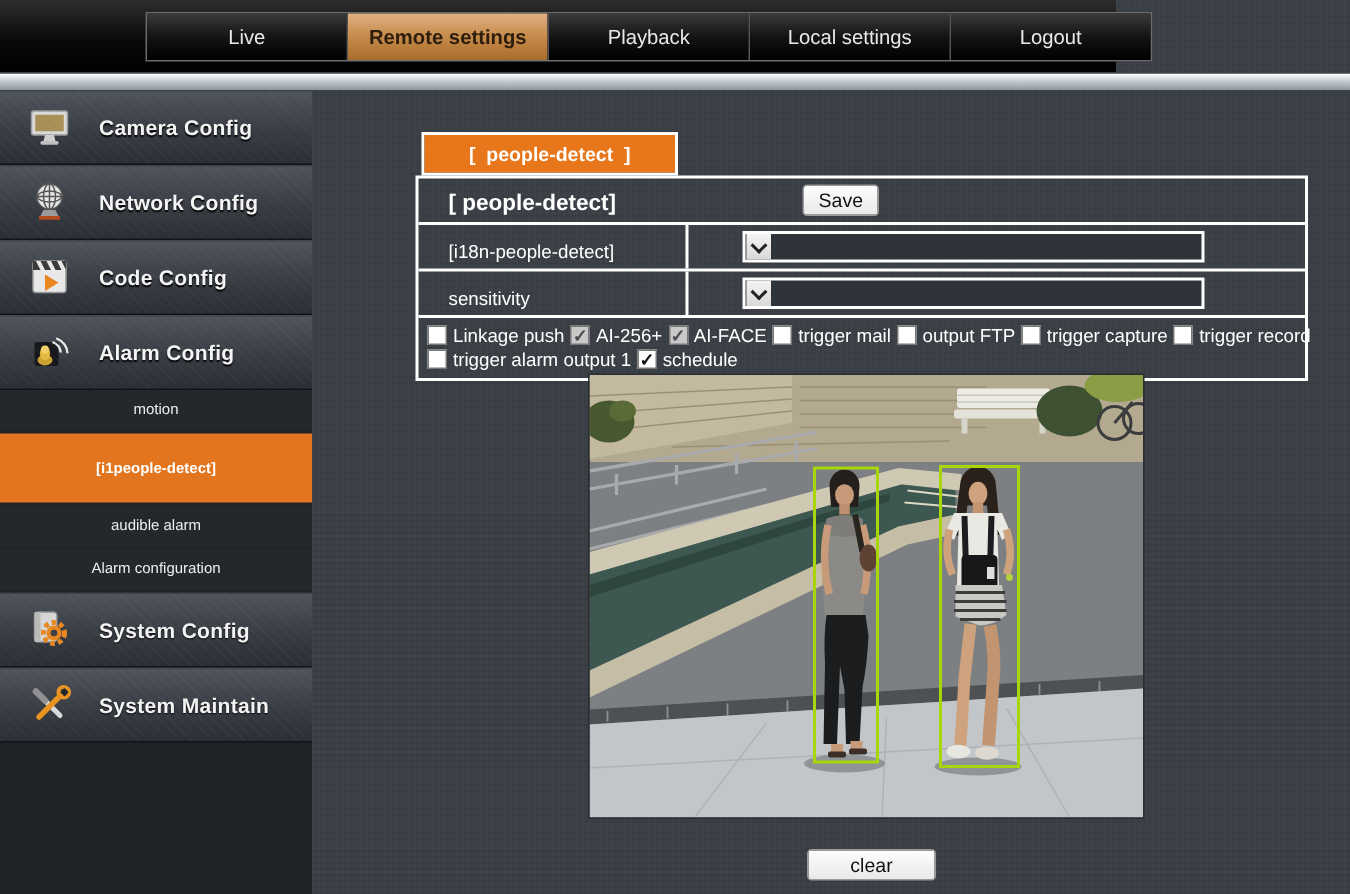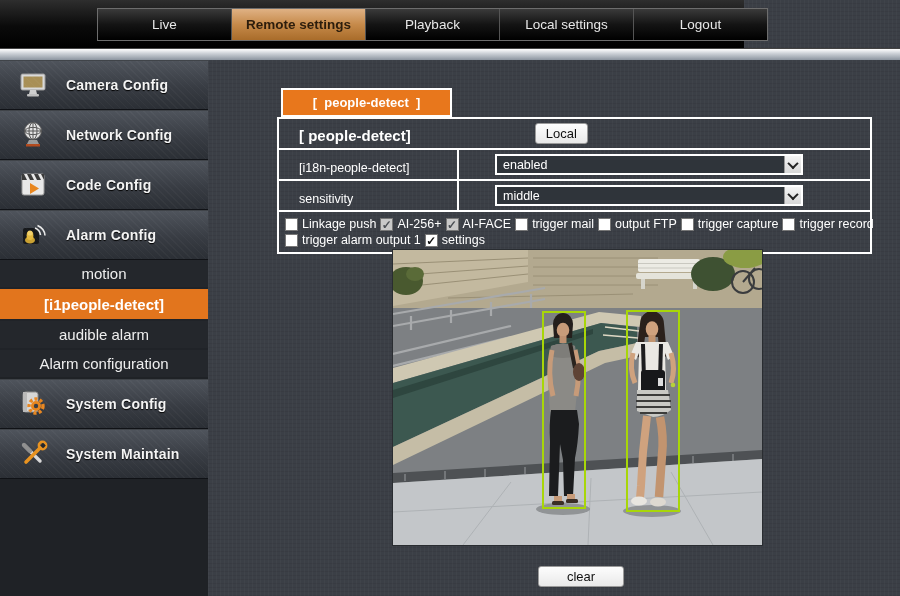--- a/index.html
+++ b/index.html
@@ -34,22 +34,22 @@
     background-blend-mode:normal;
     border-top:1px solid rgba(255,255,255,.10); border-bottom:1px solid #101216;
     position:relative; }
   .side-btn::after { content:""; position:absolute; inset:0;
     background:repeating-linear-gradient(45deg, rgba(255,255,255,.028) 0 1px, transparent 1px 5px); }
   .side-btn .icn { width:66px; display:flex; justify-content:center; align-items:center; }
   .side-btn .lbl { color:#f4f4f4; font-size:14px; font-weight:bold; letter-spacing:.2px;
     text-shadow:0 1px 1px #000; }
   .submenu { background:#202328; }
   .sub-item { height:27px; margin-bottom:2px; display:flex; align-items:center; justify-content:center;
-    background:#24272c; color:#eee; font-size:15px; cursor:pointer; }
-  .sub-item.active { height:30px; background:#e2751d; font-weight:bold; color:#fff; }
+    background:#24272c; color:#eee; font-size:10px; cursor:pointer; }
+  .sub-item.active { height:46px; background:#e2751d; font-weight:bold; color:#fff; }
 
   
   .tab-group { position:absolute; left:281px; top:88px; display:flex; border:2px solid #fff; z-index:3; }
   .ctab { height:25px; display:flex; align-items:center; justify-content:center;
     font-size:13px; font-weight:bold; color:#fff; cursor:pointer; white-space:pre; }
   .ctab.active { width:167px; background:#e8771c;text-align:center; }
   .ctab.plain { width:90px; background:#9c9c9c; }
 
   .cfg-table { position:absolute; left:277px; top:117px; width:595px; border:2px solid #fff; z-index:3; }
   .t-row { border-bottom:2px solid #fff; display:grid; grid-template-columns:178px 1fr; }
@@ -66,21 +66,21 @@
   .select { width:308px; height:21px; margin-left:16px; background:#2f343a; border:2px solid #fff;
     display:flex; align-items:center; cursor:pointer; }
   .select .val { flex:1; color:#fff; font-size:12.5px; padding-left:6px; }
   .select .arrow { width:17px; height:17px; background:linear-gradient(#f4f4f4,#d8d8d8);
     border-left:1px solid #999; display:flex; align-items:center; justify-content:center; }
   .select .arrow::after { content:""; width:6px; height:6px; border-right:2px solid #222;
     border-bottom:2px solid #222; transform:rotate(45deg) translate(-1px,-1px); }
 
   .cb-area { padding:3px 6px 5px 6px; }
   .cb-line { display:flex; align-items:center; margin-top:2px; }
-  .cb-item { display:flex; align-items:flex-end; margin-right:4px; cursor:pointer; }
+  .cb-item { display:flex; align-items:flex-start; margin-right:4px; cursor:pointer; }
   .cb { width:13px; height:13px; background:#fff; border:1px solid #777; display:inline-block;
     margin-right:4px; flex:none; text-align:center; }
   .cb.muted { background:#c9c9c9; }
   .cb.checked::after { content:"\2713"; display:block; color:#111; font-size:12px;
     line-height:12px; font-weight:bold; }
   .cb.muted.checked::after { color:#4b4f55; }
   .cb-label { color:#fff; font-size:12.5px; white-space:nowrap; }
 
   .preview { position:absolute; left:393px; top:250px; width:369px; height:295px; z-index:3;
     outline:1px solid #2a2d31; }
@@ -195,43 +195,41 @@
   </div>
 
   <div class="tab-group">
     <div class="ctab active">[  people-detect  ]</div>
   </div>
 
   <div class="cfg-table">
     <div class="t-row noline">
       <div class="t-cell">
         <span class="panel-title">[ people-detect]</span>
-        <button class="btn save-btn">Local</button>
+        <button class="btn save-btn">Save</button>
       </div>
     </div>
 
     <div class="t-row">
       <div class="t-cell">
           <span class="row-label">[i18n-people-detect]</span>
         </div>
       <div class="t-cell divided">
         <div class="select">
-          <span class="val">enabled</span>
           <span class="arrow"></span>
         </div>
       </div>
     </div>
 
     <div class="t-row">
       <div class="t-cell">
           <span class="row-label">sensitivity</span>
         </div>
       <div class="t-cell divided">
         <div class="select">
-          <span class="val">middle</span>
           <span class="arrow"></span>
         </div>
       </div>
     </div>
 
     <div class="t-row noline">
       <div class="cb-area">
         <div class="cb-line">
           <label class="cb-item">
             <span class="cb"></span>
@@ -262,21 +260,21 @@
             <span class="cb-label">trigger record</span>
           </label>
         </div>
         <div class="cb-line">
           <label class="cb-item">
             <span class="cb"></span>
             <span class="cb-label">trigger alarm output 1</span>
           </label>
           <label class="cb-item">
             <span class="cb checked"></span>
-            <span class="cb-label">settings</span>
+            <span class="cb-label">schedule</span>
           </label>
         </div>
       </div>
     </div>
   </div>
 
   <div class="preview">
     <svg width="369" height="295" viewBox="0 0 369 295">
 
       <rect width="369" height="295" fill="#7d8083"></rect>

